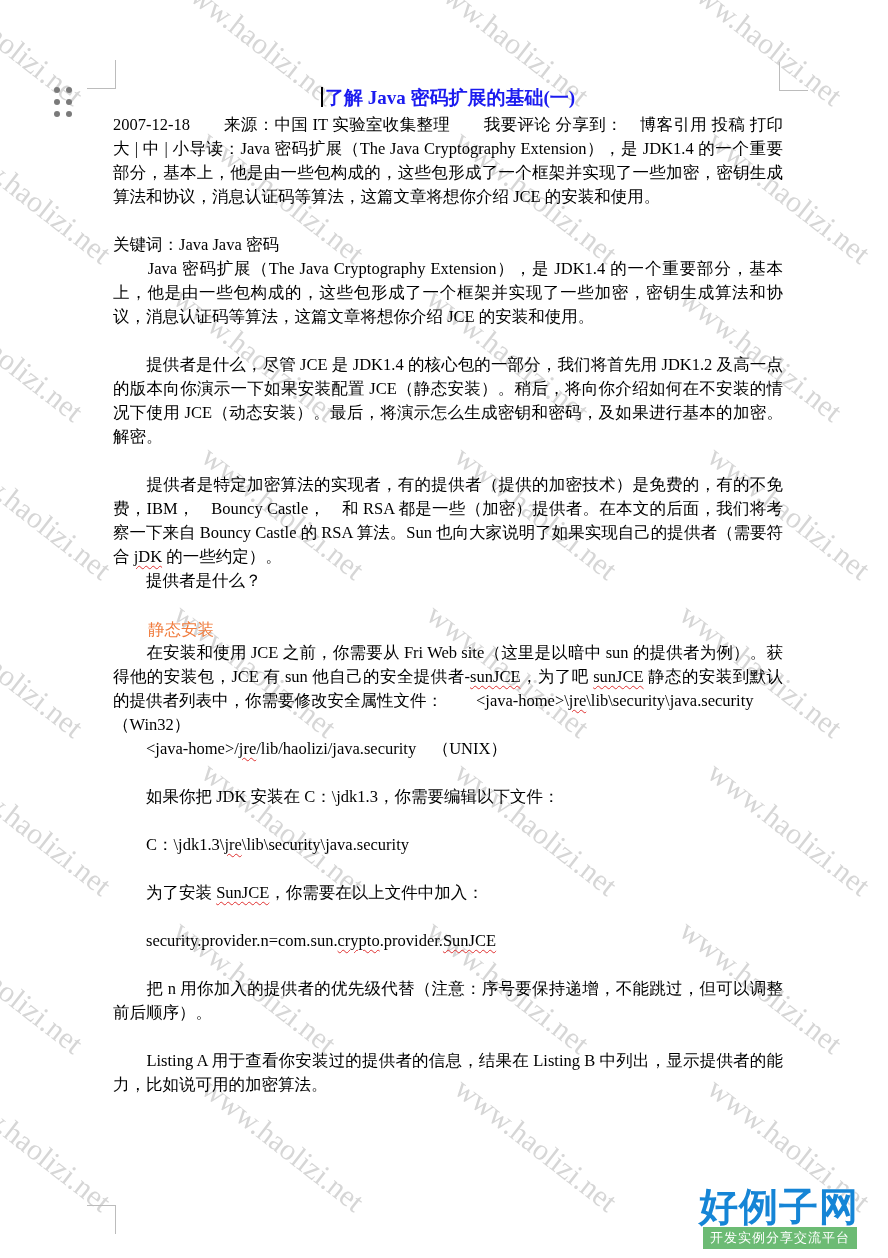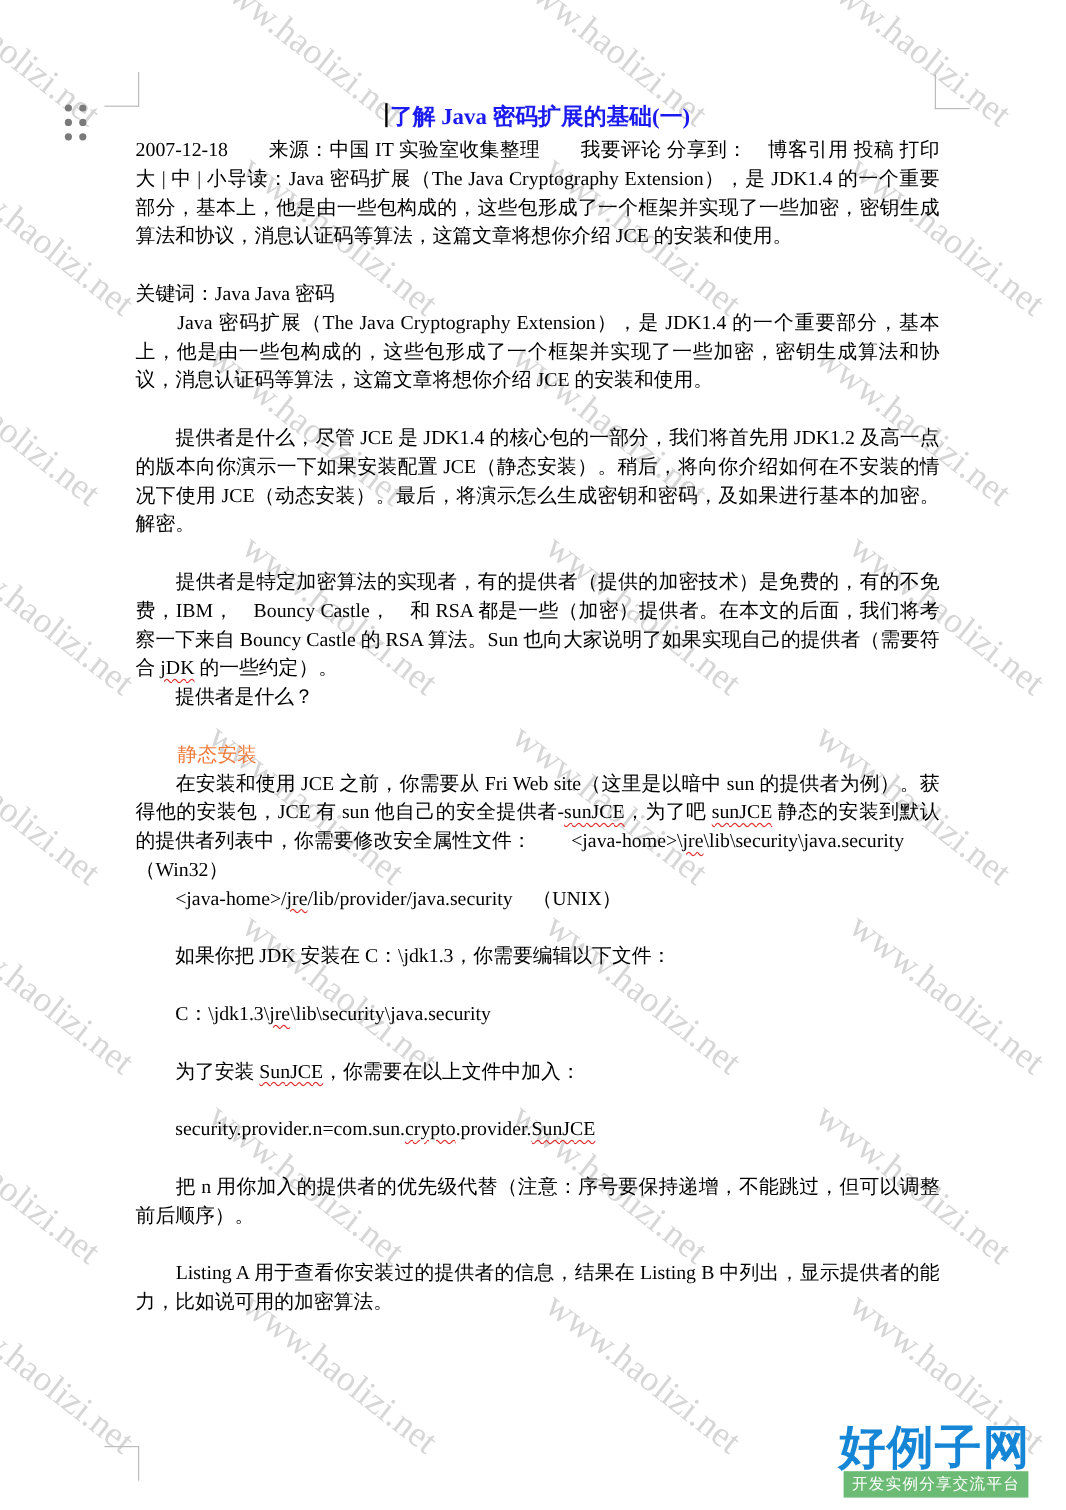--- a/index.html
+++ b/index.html
@@ -110,21 +110,21 @@
       <div class="para p"><span>　　Java 密码扩展（The Java Cryptography Extension），是 JDK1.4 的一个重要部分，基本上，他是由一些包构成的，这些包形成了一个框架并实现了一些加密，密钥生成算法和协议，消息认证码等算法，这篇文章将想你介绍 JCE 的安装和使用。</span></div>
       <div class="para gap"></div>
       <div class="para p"><span>　　提供者是什么，尽管 JCE 是 JDK1.4 的核心包的一部分，我们将首先用 JDK1.2 及高一点的版本向你演示一下如果安装配置 JCE（静态安装）。稍后，将向你介绍如何在不安装的情况下使用 JCE（动态安装）。最后，将演示怎么生成密钥和密码，及如果进行基本的加密。解密。</span></div>
       <div class="para gap"></div>
       <div class="para p"><span>　　提供者是特定加密算法的实现者，有的提供者（提供的加密技术）是免费的，有的不免费，IBM，　Bouncy Castle，　和 RSA 都是一些（加密）提供者。在本文的后面，我们将考察一下来自 Bouncy Castle 的 RSA 算法。Sun 也向大家说明了如果实现自己的提供者（需要符合 </span><span class="sq">jDK</span><span> 的一些约定）。</span></div>
       <div class="para p"><span>　　提供者是什么？</span></div>
       <div class="para gap"></div>
       <div class="para heading"><span>静态安装</span></div>
       <div class="para p"><span>　　在安装和使用 JCE 之前，你需要从 Fri Web site（这里是以暗中 sun 的提供者为例）。获得他的安装包，JCE 有 sun 他自己的安全提供者-</span><span class="sq">sunJCE</span><span>，为了吧 </span><span class="sq">sunJCE</span><span> 静态的安装到默认的提供者列表中，你需要修改安全属性文件：　　&lt;java-home&gt;\</span><span class="sq">jre</span><span>\lib\security\java.security</span></div>
       <div class="para p"><span>（Win32）</span></div>
-      <div class="para p"><span>　　&lt;java-home&gt;/</span><span class="sq">jre</span><span>/lib/provider/java.security　（UNIX）</span></div>
+      <div class="para p"><span>　　&lt;java-home&gt;/</span><span class="sq">jre</span><span>/lib/haolizi/java.security　（UNIX）</span></div>
       <div class="para gap"></div>
       <div class="para p"><span>　　如果你把 JDK 安装在 C：\jdk1.3，你需要编辑以下文件：</span></div>
       <div class="para gap"></div>
       <div class="para p"><span>　　C：\jdk1.3\</span><span class="sq">jre</span><span>\lib\security\java.security</span></div>
       <div class="para gap"></div>
       <div class="para p"><span>　　为了安装 </span><span class="sq">SunJCE</span><span>，你需要在以上文件中加入：</span></div>
       <div class="para gap"></div>
       <div class="para p"><span>　　security.provider.n=com.sun.</span><span class="sq">crypto</span><span>.provider.</span><span class="sq">SunJCE</span></div>
       <div class="para gap"></div>
       <div class="para p"><span>　　把 n 用你加入的提供者的优先级代替（注意：序号要保持递增，不能跳过，但可以调整前后顺序）。</span></div>

